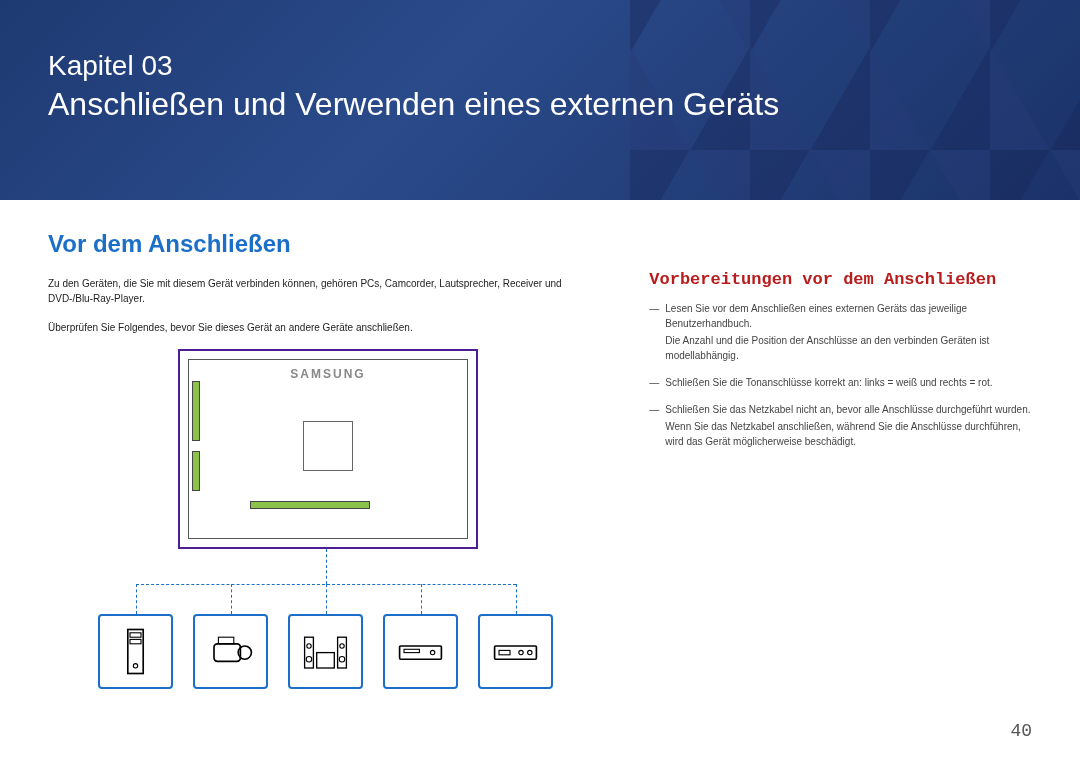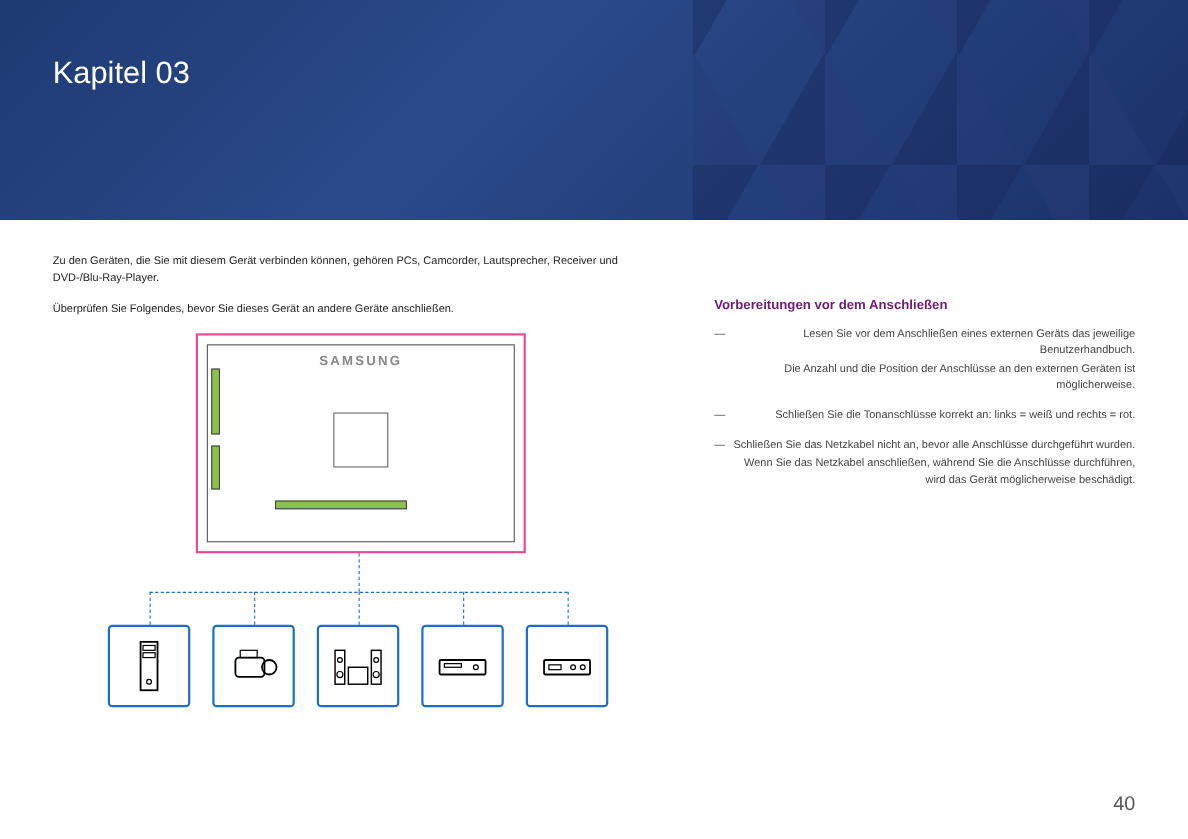--- a/index.html
+++ b/index.html
@@ -68,36 +68,36 @@
     font-weight: 600;
     margin-bottom: 18px;
   }
   .intro-text {
     font-size: 10px;
     color: #222;
     line-height: 1.5;
     margin-bottom: 14px;
   }
   .subsection-title {
-    font-size: 12px;
+    font-size: 17px;
     font-weight: 600;
-    color: #701a75;
+    color: #b91c1c;
     margin-bottom: 12px;
+    font-family: Liberation Mono, monospace;
   }
   .bullet-list {
     list-style: none;
   }
   .bullet-item {
     position: relative;
     font-size: 10px;
     color: #444;
     line-height: 1.5;
     padding-left: 16px;
     margin-bottom: 12px;
-    text-align: right;
   }
   .bullet-item::before {
     content: "―";
     position: absolute;
     left: 0;
     top: 0;
     color: #444;
   }
   .bullet-sub {
     display: block;
@@ -108,21 +108,21 @@
     width: 480px;
     height: 340px;
     margin-top: 10px;
   }
   .tv-back {
     position: absolute;
     left: 130px;
     top: 0;
     width: 300px;
     height: 200px;
-    border: 2px solid #ec4899;
+    border: 2px solid #4c1d95;
     background: #fff;
   }
   .tv-inner {
     position: absolute;
     inset: 8px;
     border: 1px solid #555;
   }
   .samsung-logo {
     position: absolute;
     top: 16px;
@@ -190,34 +190,37 @@
     align-items: center;
     justify-content: center;
   }
   .device-box svg { width: 55px; height: 55px; }
   .page-number {
     position: absolute;
     bottom: 22px;
     right: 48px;
     font-size: 18px;
     color: #555;
+    font-family: Liberation Mono, monospace;
   }
 </style>
 </head>
 <body>
 
 <div class="page">
 
   <div class="header">
     <div class="chapter-label">Kapitel 03</div>
+    <div class="chapter-title">Anschließen und Verwenden eines externen Geräts</div>
   </div>
 
   <div class="content">
 
     <div class="left-col">
+      <h2 class="section-title">Vor dem Anschließen</h2>
       <p class="intro-text">Zu den Geräten, die Sie mit diesem Gerät verbinden können, gehören PCs, Camcorder, Lautsprecher, Receiver und DVD-/Blu-Ray-Player.</p>
       <p class="intro-text">Überprüfen Sie Folgendes, bevor Sie dieses Gerät an andere Geräte anschließen.</p>
 
       <div class="diagram">
         <div class="tv-back">
           <div class="tv-inner"></div>
           <div class="samsung-logo">SAMSUNG</div>
           <div class="vesa"></div>
           <div class="port-strip-green left"></div>
           <div class="port-strip-green left2"></div>
@@ -276,21 +279,21 @@
           </div>
         </div>
       </div>
     </div>
 
     <div class="right-col">
       <h3 class="subsection-title">Vorbereitungen vor dem Anschließen</h3>
       <ul class="bullet-list">
         <li class="bullet-item">
           <span>Lesen Sie vor dem Anschließen eines externen Geräts das jeweilige Benutzerhandbuch.</span>
-          <span class="bullet-sub">Die Anzahl und die Position der Anschlüsse an den externen Geräten ist möglicherweise.</span>
+          <span class="bullet-sub">Die Anzahl und die Position der Anschlüsse an den verbinden Geräten ist modellabhängig.</span>
         </li>
         <li class="bullet-item">
           <span>Schließen Sie die Tonanschlüsse korrekt an: links = weiß und rechts = rot.</span>
         </li>
         <li class="bullet-item">
           <span>Schließen Sie das Netzkabel nicht an, bevor alle Anschlüsse durchgeführt wurden.</span>
           <span class="bullet-sub">Wenn Sie das Netzkabel anschließen, während Sie die Anschlüsse durchführen, wird das Gerät möglicherweise beschädigt.</span>
         </li>
       </ul>
     </div>

